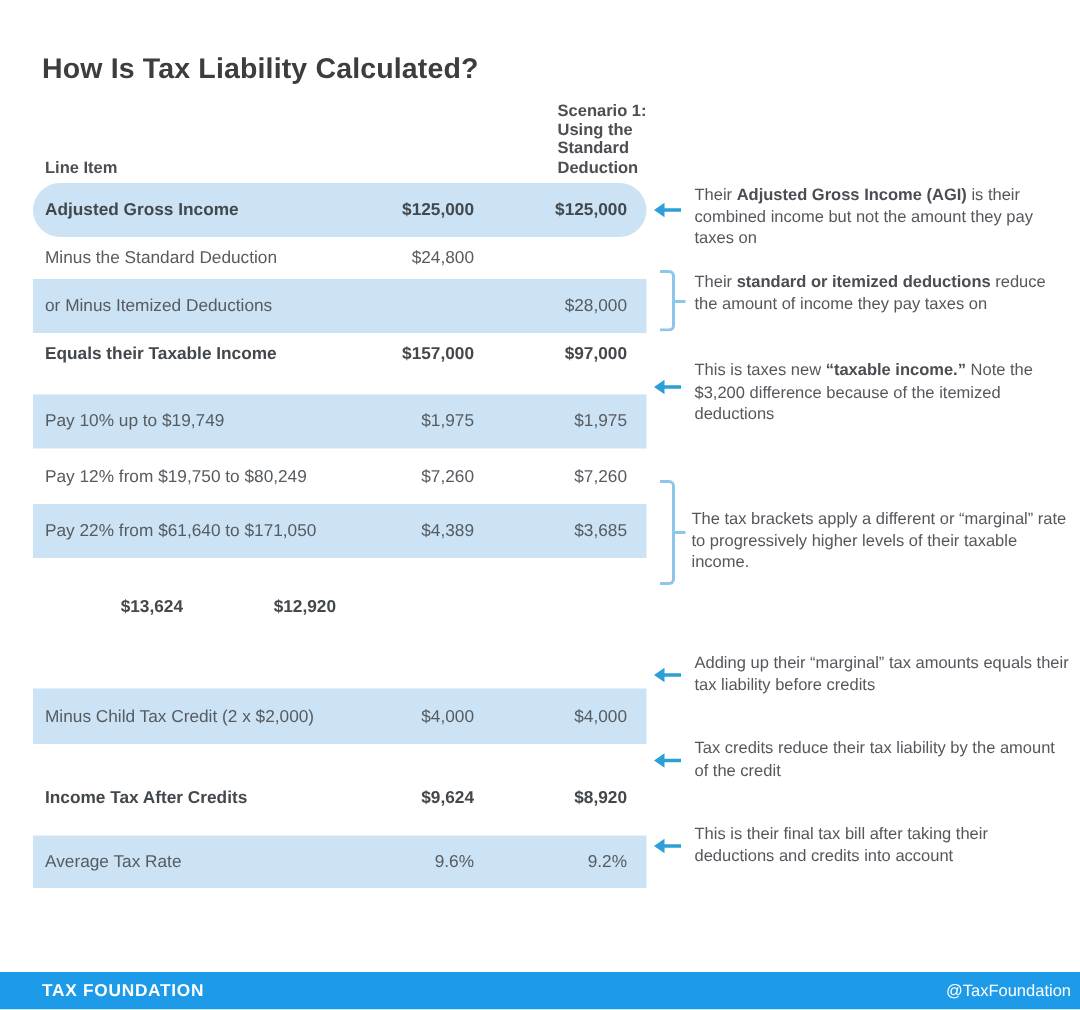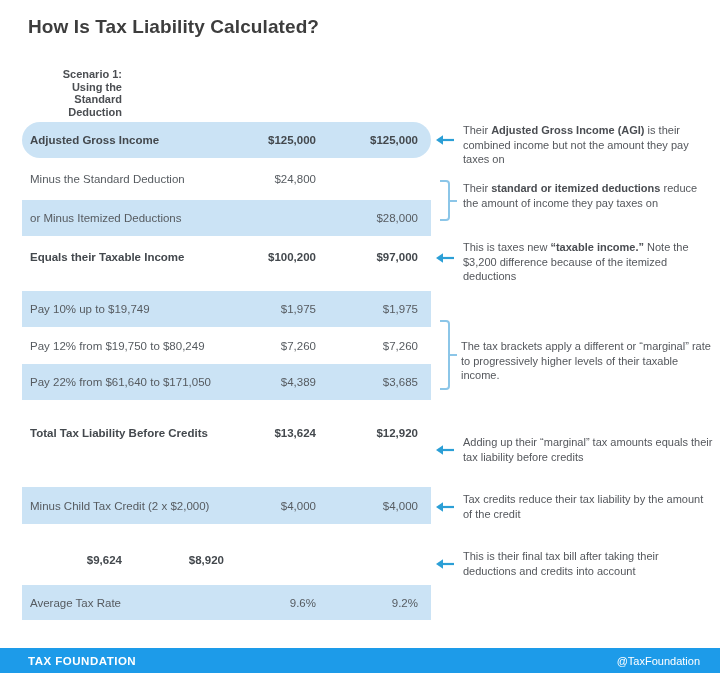--- a/index.html
+++ b/index.html
@@ -2,38 +2,38 @@
 <html style="--row_blue: #CBE3F5; --accent_blue: #2B9FD6; --bracket_blue: #8CC6E8; --footer_blue: #1D9BE9; --title_text: #3D3D3D; --body_text: #54575C;"><head>
 <meta charset="utf-8">
 <style>
   html,body{margin:0;padding:0;}
   body{
     width:720px;height:673px;position:relative;overflow:hidden;
     background:#ffffff;
     font-family:"Liberation Sans", sans-serif;
   }
   .title{
-    position:absolute;left:28px;top:16px;margin:0;
+    position:absolute;left:28px;top:36px;margin:0;
     font-size:19px;font-weight:700;color:var(--title_text,#3d3d3d);
     letter-spacing:.1px;
   }
   
   .table{position:absolute;left:22px;top:62px;width:409px;}
   .thead{
     display:flex;align-items:flex-end;height:56px;margin-bottom:4px;
     font-size:11px;font-weight:700;line-height:12.5px;color:#4b4e52;
   }
   .cell-label{flex:1;padding-left:8px;}
   .cell-s1{width:100px;text-align:right;}
   .cell-s2{width:115px;text-align:right;padding-right:13px;box-sizing:border-box;}
-  .hc{display:inline-block;text-align:right;white-space:pre-line;}
+  .hc{display:inline-block;text-align:left;white-space:pre-line;}
   .trow{display:flex;align-items:center;font-size:11.5px;color:#565b60;}
   .trow.blue{background:var(--row_blue,#cbe3f5);}
   .trow.bold{font-weight:700;color:#43484d;border-radius:18px;}
-  .h36{height:36px}.h42{height:42px}.h37{height:37px}.h35{height:35px}
+  .h36{height:36px}.h42{height:28px}.h37{height:37px}.h35{height:35px}
   .mt26{margin-top:13px}.mt15{margin-top:15px}.mt20{margin-top:36px}
   .mt18{margin-top:18px}.mt7{margin-top:7px}
   
   .annot{
     position:absolute;left:463px;width:250px;
     font-size:11px;line-height:14.5px;color:#54575c;
   }
   .annot b{font-weight:700;color:#4a4d52;text-align:center;}
   .arrow{position:absolute;left:435px;width:20px;height:12px;}
   .bracket{
@@ -43,32 +43,33 @@
   }
   .bracket::after{
     content:"";position:absolute;right:-9px;top:50%;margin-top:-1px;
     width:8px;height:2px;background:var(--bracket_blue,#8cc6e8);
   }
   
   .footer{
     position:absolute;left:0;right:0;bottom:0;height:25px;
     background:var(--footer_blue,#1d9be9);
     display:flex;align-items:center;justify-content:space-between;
-    padding:0 20px 0 28px;color:#ffffff;
+    padding:0 6px 0 28px;color:#ffffff;
   }
   .brand{font-size:11.5px;font-weight:700;letter-spacing:.5px;}
   .handle{font-size:11px;}
 </style>
 </head>
 <body>
 
 <h1 class="title">How Is Tax Liability Calculated?</h1>
 
 <div class="table">
   <div class="thead">
+    <div class="cell-label"><span class="hc">Line Item</span></div>
     <div class="cell-s1"><span class="hc">Scenario 1:
 Using the
 Standard
 Deduction</span></div>
   </div>
 
   <div class="trow blue bold h36">
     <div class="cell-label">Adjusted Gross Income</div>
     <div class="cell-s1">$125,000</div>
     <div class="cell-s2">$125,000</div>
@@ -78,49 +79,49 @@
     <div class="cell-s1">$24,800</div>
     <div class="cell-s2"></div>
   </div>
   <div class="trow blue h36">
     <div class="cell-label">or Minus Itemized Deductions</div>
     <div class="cell-s1"></div>
     <div class="cell-s2">$28,000</div>
   </div>
   <div class="trow bold h42">
     <div class="cell-label">Equals their Taxable Income</div>
-    <div class="cell-s1">$100,200</div>
+    <div class="cell-s1">$157,000</div>
     <div class="cell-s2">$97,000</div>
   </div>
   <div class="trow blue h36 mt26">
     <div class="cell-label">Pay 10% up to $19,749</div>
     <div class="cell-s1">$1,975</div>
     <div class="cell-s2">$1,975</div>
   </div>
   <div class="trow h37">
     <div class="cell-label">Pay 12% from $19,750 to $80,249</div>
     <div class="cell-s1">$7,260</div>
     <div class="cell-s2">$7,260</div>
   </div>
   <div class="trow blue h36">
     <div class="cell-label">Pay 22% from $61,640 to $171,050</div>
     <div class="cell-s1">$4,389</div>
     <div class="cell-s2">$3,685</div>
   </div>
   <div class="trow bold h36 mt15">
-    <div class="cell-label">Total Tax Liability Before Credits</div>
     <div class="cell-s1">$13,624</div>
     <div class="cell-s2">$12,920</div>
   </div>
   <div class="trow blue h37 mt20">
     <div class="cell-label">Minus Child Tax Credit (2 x $2,000)</div>
     <div class="cell-s1">$4,000</div>
     <div class="cell-s2">$4,000</div>
   </div>
   <div class="trow bold h36 mt18">
+    <div class="cell-label">Income Tax After Credits</div>
     <div class="cell-s1">$9,624</div>
     <div class="cell-s2">$8,920</div>
   </div>
   <div class="trow blue h35 mt7">
     <div class="cell-label">Average Tax Rate</div>
     <div class="cell-s1">9.6%</div>
     <div class="cell-s2">9.2%</div>
   </div>
 </div>
 

